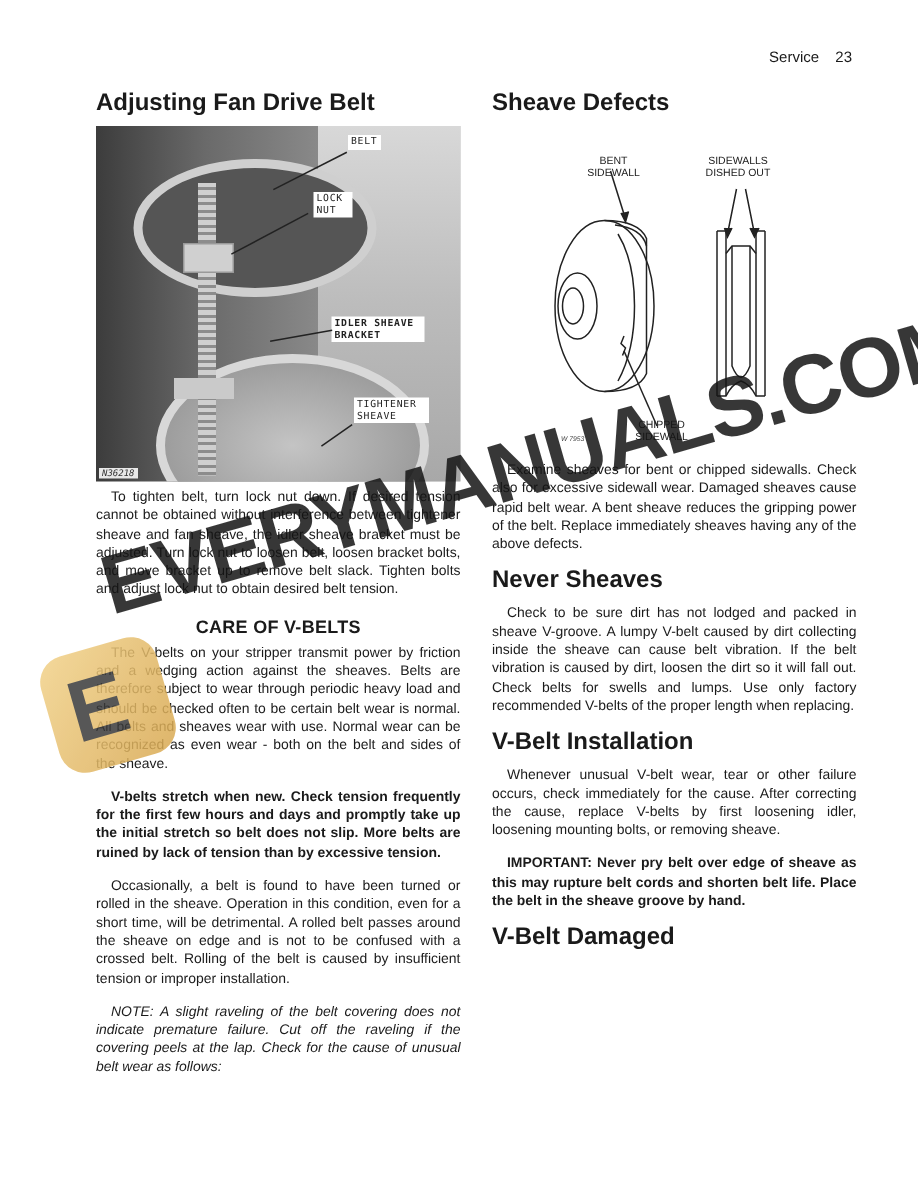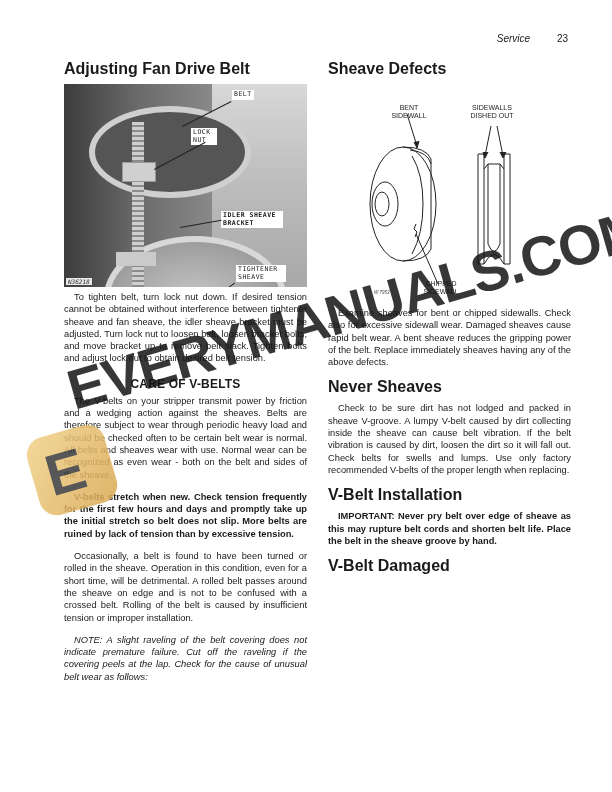--- a/index.html
+++ b/index.html
@@ -4,35 +4,35 @@
 <style>
   html, body { margin: 0; padding: 0; }
   body {
     width: 612px; height: 792px; position: relative; overflow: hidden;
     background: #ffffff; color: #1a1a1a;
     font-family: "Liberation Sans", sans-serif;
   }
   .running-head {
     position: absolute; top: 33px; right: 44px; font-size: 10px;
   }
-  .running-head .sect { font-style: italic; margin-right: 24px; }
+  .running-head .sect { margin-right: 8px; }
   .running-head .pg { font-weight: normal; }
 
   .col { position: absolute; top: 60px; width: 243px; }
   .col.left { left: 64px; }
   .col.right { left: 328px; }
 
   h2 { font-size: 16px; font-weight: bold; margin: 0 0 6px 0; }
   h3.caps { font-size: 12px; font-weight: bold; text-align: center; margin: 12px 0 4px 0; letter-spacing: 0.2px; }
   p { font-size: 9.3px; line-height: 12.3px; text-align: justify; margin: 0 0 10px 0; text-indent: 10px; }
   p.bold { font-weight: bold; }
   p.italic { font-style: italic; }
 
   .photo {
-    position: relative; width: 243px; height: 203px; margin: 0 0 4px 0;
+    position: relative; width: 243px; height: 237px; margin: 0 0 4px 0;
     background: linear-gradient(90deg, #3c3c3c 0%, #6a6a6a 30%, #888 60%, #bdbdbd 100%);
     overflow: hidden;
   }
   .photo .panel { position:absolute; right:0; top:0; width:95px; height:100%; background: linear-gradient(180deg,#d8d8d8,#bcbcbc 50%,#a8a8a8); }
   .photo .pulley-top { position:absolute; left:25px; top:22px; width:150px; height:80px; border-radius: 50%; border: 6px solid #cfcfcf; background:#555; }
   .photo .pulley-bot { position:absolute; left:40px; top:152px; width:170px; height:110px; border-radius: 50%; border: 6px solid #d8d8d8; background: radial-gradient(#c4c4c4,#8d8d8d); }
   .photo .rod { position:absolute; left:68px; top:38px; width:12px; height:195px; background: repeating-linear-gradient(180deg,#cfcfcf 0 3px,#8c8c8c 3px 5px); }
   .photo .nut { position:absolute; left:58px; top:78px; width:32px; height:18px; background:#d0d0d0; border:1px solid #999; }
   .photo .bracket { position:absolute; left:52px; top:168px; width:40px; height:14px; background:#cacaca; }
   .photo .label {
@@ -75,21 +75,21 @@
     <div class="panel"></div>
     <div class="pulley-top"></div>
     <div class="pulley-bot"></div>
     <div class="rod"></div>
     <div class="nut"></div>
     <div class="bracket"></div>
 
     <span class="label" style="left:168px; top:6px;">BELT</span>
     <div class="leader" style="left:118px; top:42px; width:55px; transform: rotate(-27deg);"></div>
 
-    <span class="label" style="left:127px; top:44px; width:22px;">LOCK NUT</span>
+    <span class="label" style="left:145px; top:44px; width:22px;">LOCK NUT</span>
     <div class="leader" style="left:90px; top:85px; width:58px; transform: rotate(-28deg);"></div>
 
     <span class="label" style="left:157px; top:127px; width:58px;font-weight:bold;">IDLER SHEAVE BRACKET</span>
     <div class="leader" style="left:116px; top:143px; width:42px; transform: rotate(-10deg);"></div>
 
     <span class="label" style="left:172px; top:181px; width:46px;">TIGHTENER SHEAVE</span>
     <div class="leader" style="left:150px; top:213px; width:25px; transform: rotate(-35deg);"></div>
 
     <span class="code">N36218</span>
   </div>
@@ -131,20 +131,21 @@
       </g>
     </svg>
     <span class="lbl" style="left:88px; top:196px; width:50px;">CHIPPED SIDEWALL</span>
     <span class="fig-code" style="left:46px; top:206px;">W 7953</span>
   </div>
 
   <p>Examine sheaves for bent or chipped sidewalls. Check also for excessive sidewall wear. Damaged sheaves cause rapid belt wear. A bent sheave reduces the gripping power of the belt. Replace immediately sheaves having any of the above defects.</p>
   <h2>Never Sheaves</h2>
   <p>Check to be sure dirt has not lodged and packed in sheave V-groove. A lumpy V-belt caused by dirt collecting inside the sheave can cause belt vibration. If the belt vibration is caused by dirt, loosen the dirt so it will fall out. Check belts for swells and lumps. Use only factory recommended V-belts of the proper length when replacing.</p>
   <h2>V-Belt Installation</h2>
+  <p>Whenever unusual V-belt wear, tear or other failure occurs, check immediately for the cause. After correcting the cause, replace V-belts by first loosening idler, loosening mounting bolts, or removing sheave.</p>
   <p class="bold">IMPORTANT: Never pry belt over edge of sheave as this may rupture belt cords and shorten belt life. Place the belt in the sheave groove by hand.</p>
   <h2>V-Belt Damaged</h2>
 </div>
 
 <div class="wm-logo">
   <span class="e">E</span>
 </div>
 <div class="watermark">EVERYMANUALS.COM</div>
 
 </body></html>

